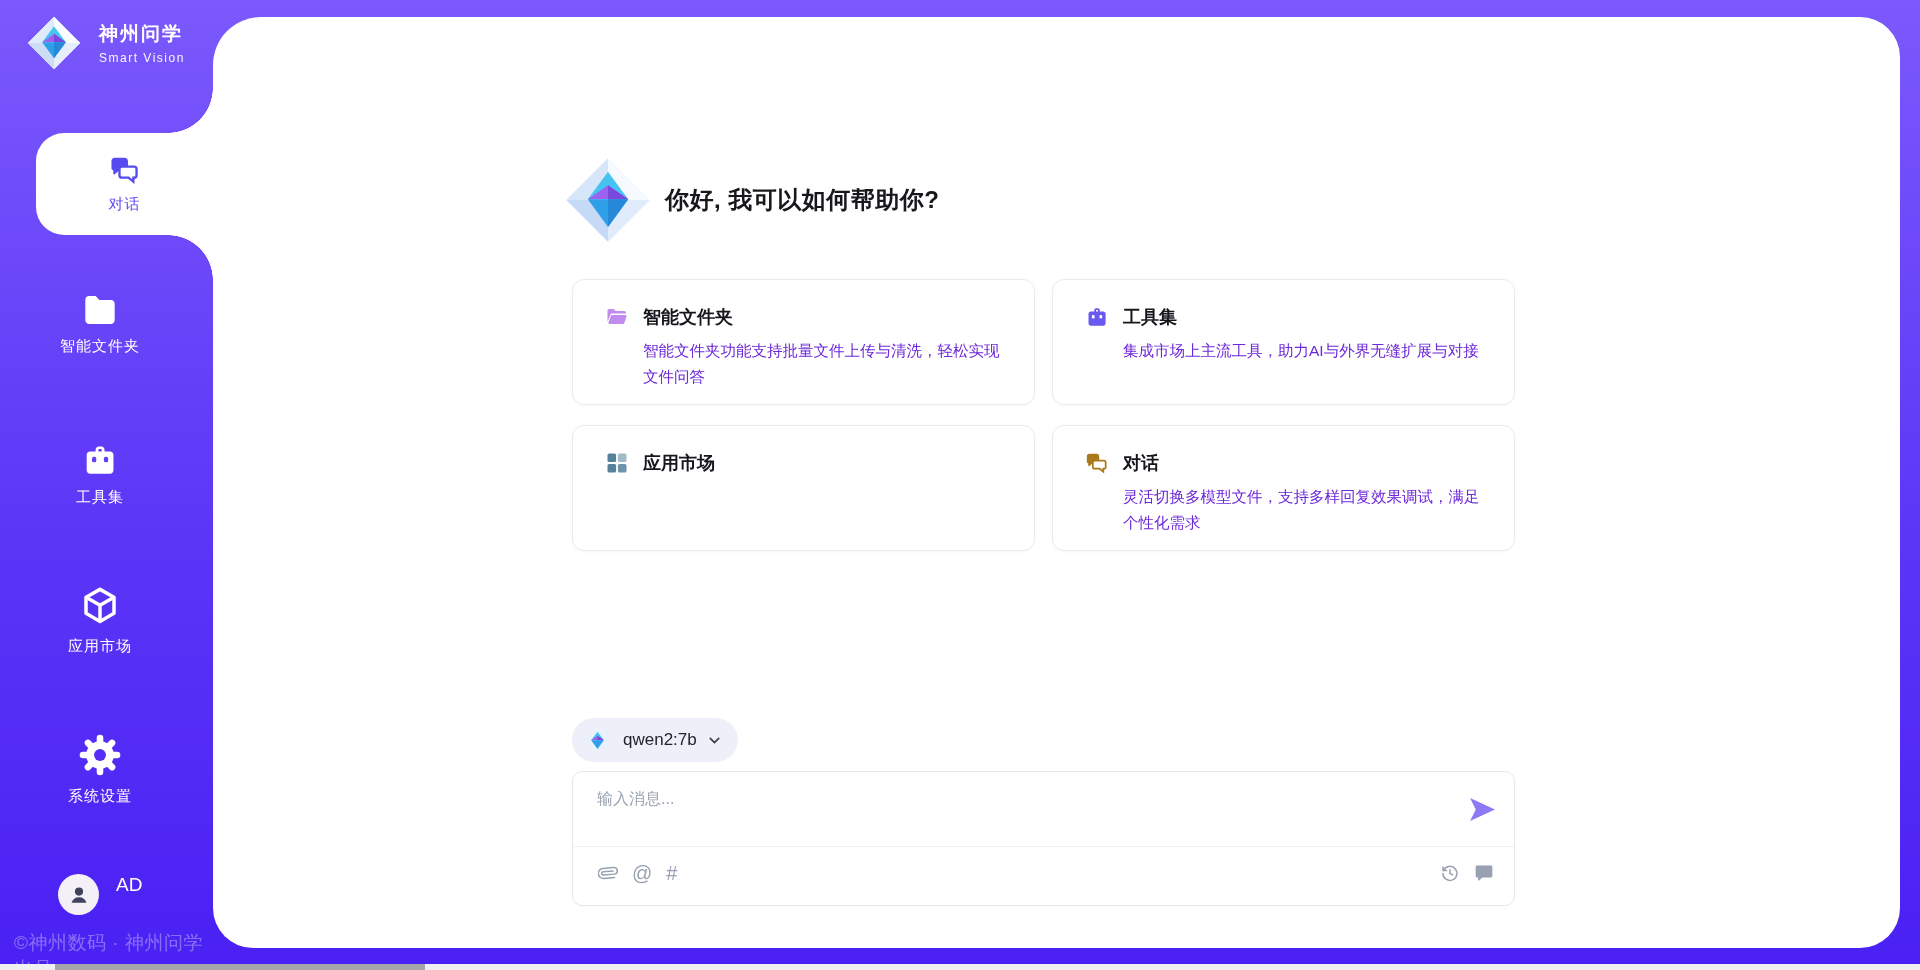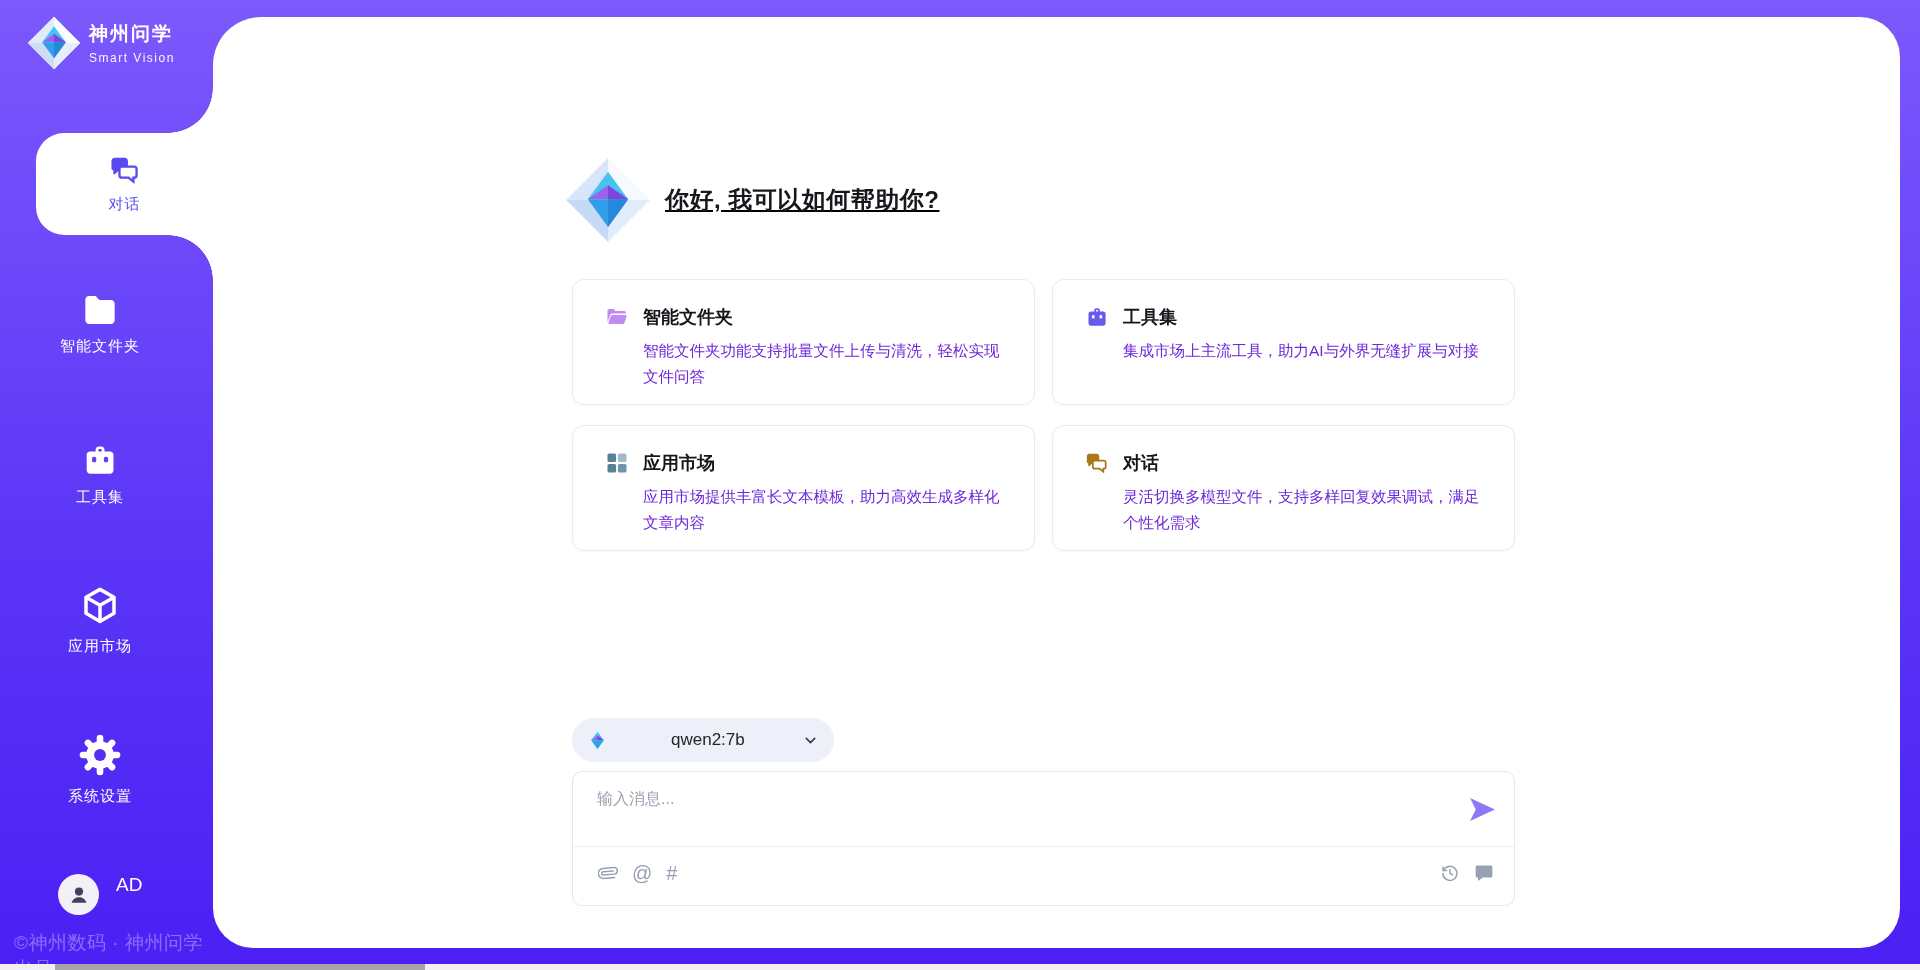--- a/index.html
+++ b/index.html
@@ -5,21 +5,21 @@
   * { margin:0; padding:0; box-sizing:border-box; }
   html,body { width:1920px; height:970px; overflow:hidden; }
   body {
     font-family:"Liberation Sans","DejaVu Sans",sans-serif;
     background:linear-gradient(180deg,#7b59fc 0%,#5c36f7 55%,#4a20f4 100%);
     position:relative;
   }
 
   
   .sidebar { position:absolute; left:0; top:0; width:213px; height:970px; }
-  .brand { position:absolute; left:27px; top:16px; display:flex; align-items:center; }
+  .brand { position:absolute; left:27px; top:16px; display:flex; align-items:center;gap:10px; }
   .brand-logo { width:54px; height:54px; }
   .brand-text { margin-left:8px; color:#fff; }
   .brand-name { font-size:19px; font-weight:700; letter-spacing:2px; }
   .brand-sub { font-size:12px; font-weight:500; letter-spacing:1.5px; margin-top:4px; opacity:.95; }
 
   .tab-active {
     position:absolute; left:36px; top:133px; width:177px; height:102px;
     background:#fff; border-radius:28px 0 0 28px; cursor:pointer;
     display:flex; flex-direction:column; align-items:center; justify-content:center;
   }
@@ -38,38 +38,38 @@
   .avatar { width:41px; height:41px; border-radius:50%; background:#f4f0f8; display:flex; align-items:center; justify-content:center; }
   .user-name { color:#fff; font-size:19px; margin-left:17px; font-weight:500; }
   .side-footer { position:absolute; left:14px; top:930px; font-size:19px; color:rgba(255,255,255,0.34); letter-spacing:.5px; }
 
   
   .main {
     position:absolute; left:213px; top:17px; width:1687px; height:931px;
     background:#ffffff; border-radius:48px 40px 40px 40px;
   }
 
-  .greeting { position:absolute; left:352px; top:140px; display:flex; align-items:center;text-decoration:underline; }
+  .greeting { position:absolute; left:352px; top:140px; display:flex; align-items:center; }
   .greeting-logo { width:86px; height:86px; }
   .greeting-text { font-size:24px; font-weight:700; color:#17181c; margin-left:14px; letter-spacing:.5px; }
 
   .cards { position:absolute; left:359px; top:262px; width:943px; display:grid;
     grid-template-columns:463px 463px; grid-column-gap:17px; grid-row-gap:20px; }
   .card {
     background:#fff; border:1px solid #e9ebf0; border-radius:12px; height:126px;
     padding:25px 30px 0 32px; cursor:pointer; box-shadow:0 1px 3px rgba(30,35,60,0.03);
   }
   .card-head { display:flex; align-items:center; }
   .card-head svg { width:24px; height:24px; flex:0 0 auto; }
   .card-title { font-size:18px; font-weight:700; color:#15171c; margin-left:14px; }
   .card-desc { font-size:15.5px; color:#6d28d9; line-height:26px; margin:9px 0 0 38px; }
 
   .model-pill {
     position:absolute; left:359px; top:701px; height:44px; padding:0 16px 0 12px;
-    background:#eef0f9; border-radius:22px; display:inline-flex; align-items:center; cursor:pointer;gap:48px;
+    background:#eef0f9; border-radius:22px; display:inline-flex; align-items:center; cursor:pointer;
   }
   .model-pill .pill-logo { width:27px; height:27px; }
   .model-name { font-size:17px; color:#23252b; margin:0 10px 0 12px; }
 
   .composer {
     position:absolute; left:359px; top:754px; width:943px; height:135px;
     background:#fff; border:1px solid #e4e7ee; border-radius:10px;
   }
   .composer textarea {
     position:absolute; left:24px; top:17px; width:850px; height:50px;
@@ -241,21 +241,20 @@
     <div class="card">
       <div class="card-head">
         <svg viewBox="0 0 24 24" fill="#55819b">
           <rect x="2.5" y="2.5" width="8.6" height="8.6" rx="1.6"></rect>
           <rect x="12.9" y="2.5" width="8.6" height="8.6" rx="1.6" opacity="0.55"></rect>
           <rect x="2.5" y="12.9" width="8.6" height="8.6" rx="1.6"></rect>
           <rect x="12.9" y="12.9" width="8.6" height="8.6" rx="1.6" opacity="0.85"></rect>
         </svg>
         <span class="card-title">应用市场</span>
       </div>
-      <p class="card-desc">应用市场提供丰富长文本模板，助力高效生成多样化文章内容</p>
     </div>
 
     <div class="card">
       <div class="card-head">
         <svg viewBox="0 0 26 24">
           <path fill="#a9791c" d="M2 4.6C2 3.2 3.2 2 4.6 2h8.2c1.4 0 2.6 1.2 2.6 2.6v5.2c0 1.4-1.2 2.6-2.6 2.6H8.2l-3.5 3c-.5.4-1.2 0-1.2-.6v-2.6C2.6 12 2 11.4 2 10.8V4.6z"></path>
           <path fill="#fff" stroke="#a9791c" stroke-width="1.9" d="M10.5 9.3h9.9c1.1 0 2 .9 2 2v4.9c0 1.1-.9 2-2 2h-.6v3.2l-4-3.2h-5.3c-1.1 0-2-.9-2-2v-4.9c0-1.1.9-2 2-2z"></path>
         </svg>
         <span class="card-title">对话</span>
       </div>

